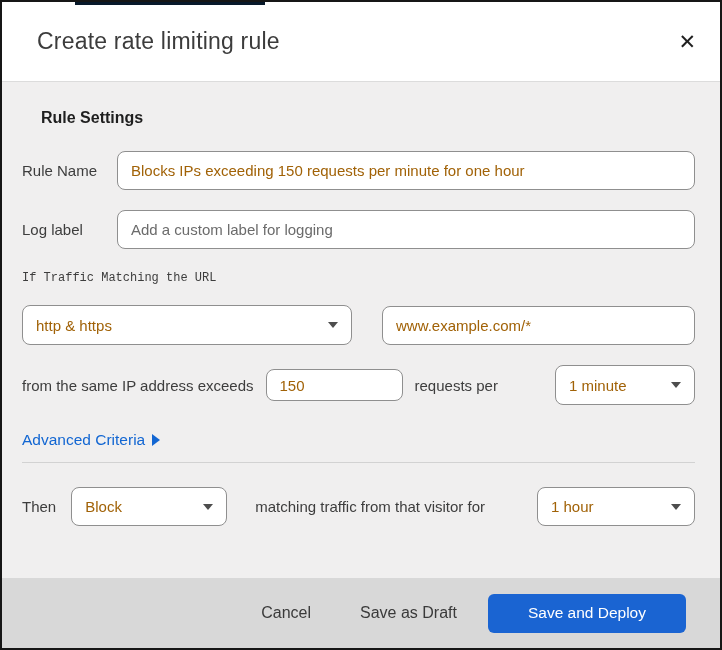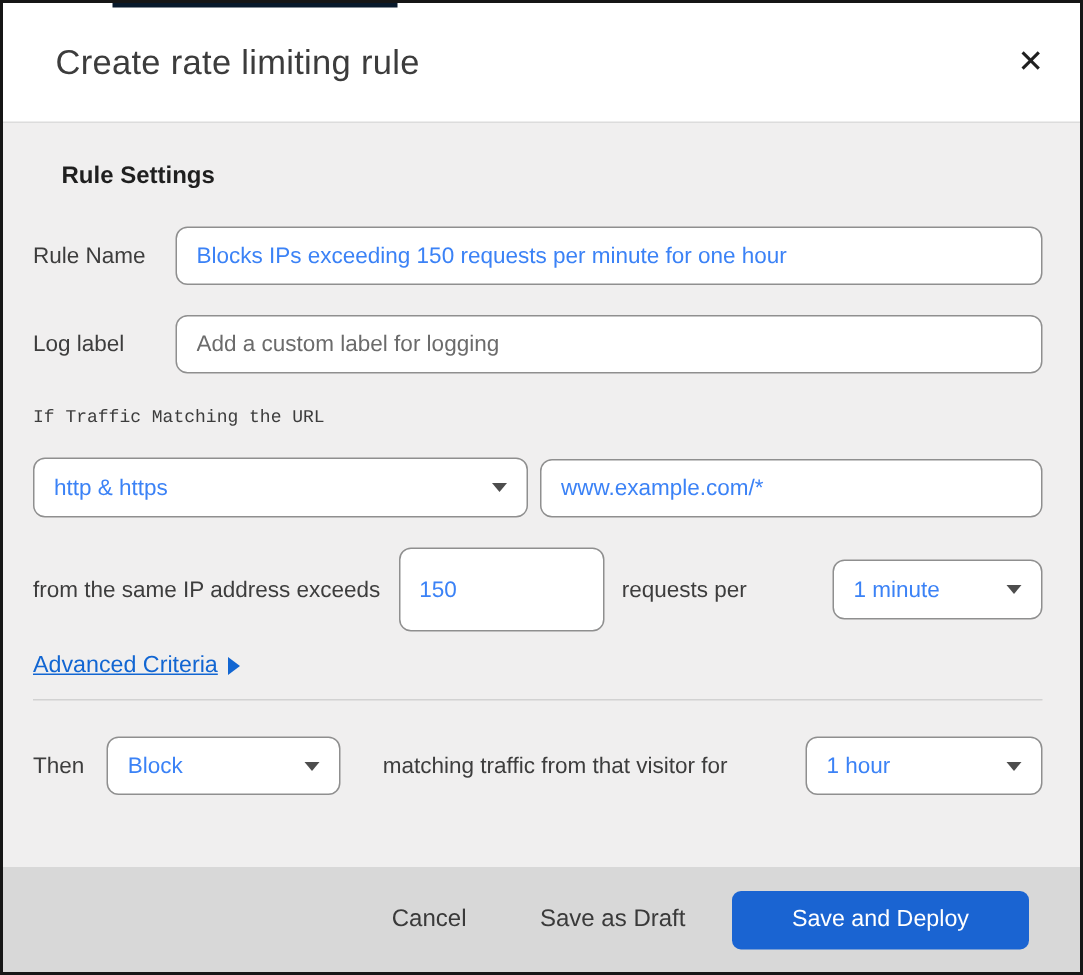--- a/index.html
+++ b/index.html
@@ -25,46 +25,46 @@
     margin-left:auto; background:none; border:none; cursor:pointer;
     font-size:21px; color:#1f1f1f; line-height:1; padding:2px 4px;
     font-family:"Liberation Sans", sans-serif; font-weight:300;
   }
   .dialog-body { padding:26px 25px 0 20px; }
   .section-heading { font-size:16px; font-weight:700; color:#1f1f1f; line-height:19px;margin-left:19px; }
   .row { display:flex; align-items:center; }
   .label-col { flex:0 0 95px; font-size:15px; color:#3d3d3d; }
   .text-input, .select-box {
     height:39px; background:#ffffff; border:1px solid #8f8f8f; border-radius:8px;
-    font-size:15px; color:#3b82f6; font-family:"Liberation Sans", sans-serif;
+    font-size:15px; color:#a16207; font-family:"Liberation Sans", sans-serif;
   }
   .text-input { padding:0 13px; width:100%; outline:none; }
   .text-input::placeholder { color:#6b6b6b; opacity:1; }
   .select-box {
     display:flex; align-items:center; justify-content:space-between;
     padding:0 13px; cursor:pointer; flex:none;
   }
   .caret-down {
     width:0; height:0; border-left:5px solid transparent; border-right:5px solid transparent;
     border-top:6px solid #4d4d4d; margin-left:8px;
   }
   .row-rule   { margin-top:24px; }
   .row-log    { margin-top:20px; }
   .intro-text { margin-top:20px; font-size:12px; line-height:19px;font-family:Liberation Mono, monospace; }
   .row-match  { margin-top:17px; }
   .scheme-select { width:330px; height:40px; }
-  .url-input-wrap { flex:1; margin-left:8px; }
+  .url-input-wrap { flex:1; margin-left:30px; }
   .row-threshold { margin-top:20px; font-size:15px; }
-  .threshold-input { width:137px; margin-left:12px; height:56px; flex:none; }
+  .threshold-input { width:137px; margin-left:12px; height:32px; flex:none; }
   .threshold-suffix { margin-left:12px; }
   .period-select { width:140px; margin-left:auto; height:40px; }
   .advanced-link {
-    margin-top:14px; display:inline-flex; align-items:center; gap:7px;
+    margin-top:26px; display:inline-flex; align-items:center; gap:7px;
     font-size:15.5px; color:var(--link-blue,#1266d2); cursor:pointer;
-    background:none; border:none; font-family:"Liberation Sans", sans-serif;text-decoration:underline;
+    background:none; border:none; font-family:"Liberation Sans", sans-serif;
   }
   .caret-right {
     width:0; height:0; border-top:6px solid transparent; border-bottom:6px solid transparent;
     border-left:8px solid var(--link-blue,#1266d2);
   }
   .divider { margin-top:13px; height:1px; background:#d2d2d2; }
   .row-action { margin-top:24px; font-size:15px;gap:15px; }
   .action-select { width:156px; margin-left:0; }
   .action-middle { margin-left:13px; }
   .duration-select { width:158px; margin-left:auto; }

